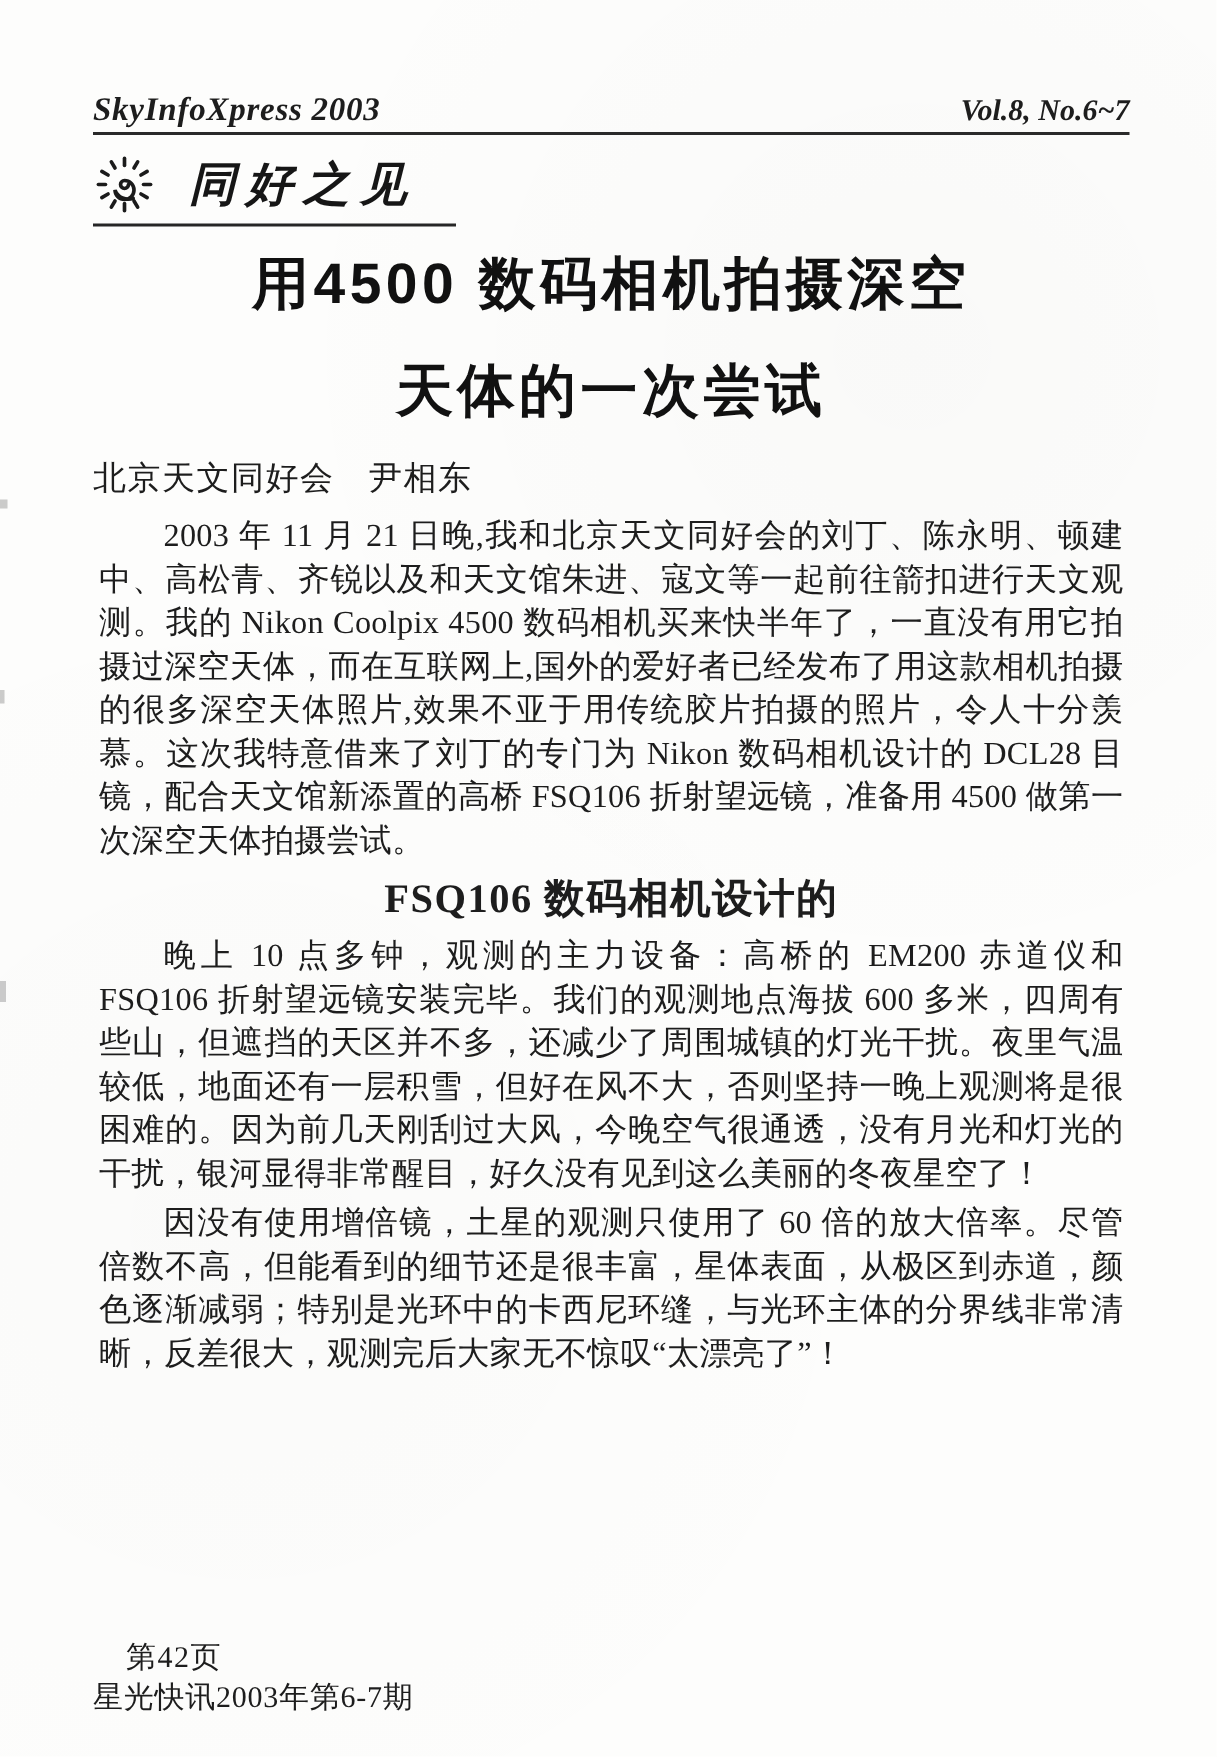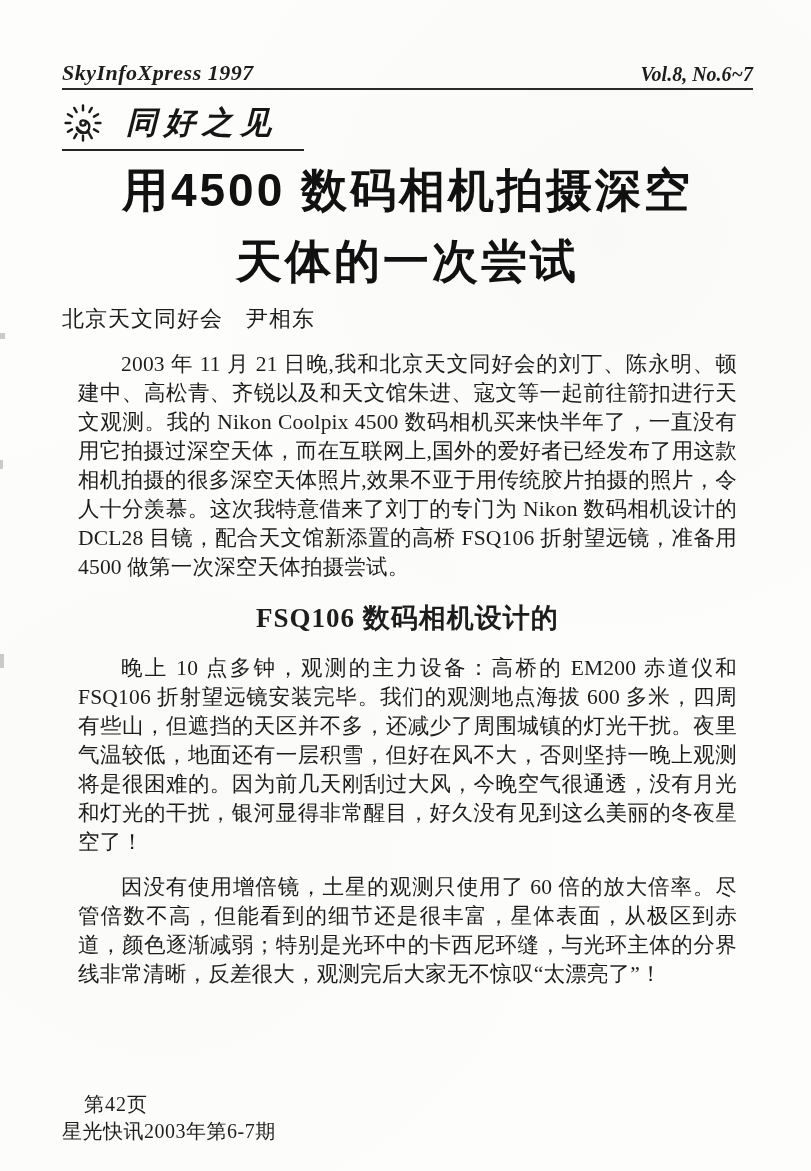--- a/index.html
+++ b/index.html
@@ -44,36 +44,36 @@
     font-family: "Liberation Sans", "DejaVu Sans", sans-serif;
     font-size: 31px; font-weight: bold; font-style: italic;
     letter-spacing: 7px; color: #161616;
   }
   .sun { width: 38px; height: 38px; flex: 0 0 auto; }
   
   .title {
     text-align: center;
     font-family: "Liberation Sans", "DejaVu Sans", sans-serif;
     font-weight: 900;
-    font-size: 46px;
+    font-size: 38px;
     line-height: 71px;
     letter-spacing: 3px;
     color: #111;
     margin-top: 4px;
   }
   .byline {
     text-align: left;
     font-size: 22px; font-weight: normal;
     letter-spacing: 1px;
     margin-top: 7px;
   }
   
   .body-text { margin-top: 9px; }
   .body-text p {
-    margin: 16px;
+    margin: 4px;
     font-size: 21.5px;
     line-height: 29px;
     text-align: justify;
     text-indent: 2em;
     letter-spacing: 0.2px;
   }
   .section-heading {
     text-align: center;
     font-size: 27px; font-weight: bold;
     line-height: 40px;
@@ -95,21 +95,21 @@
   .a1 { left: 0; top: 333px; width: 5px; height: 6px; }
   .a2 { left: 0; top: 460px; width: 3px; height: 9px; }
   .a3 { left: 0; top: 654px; width: 4px; height: 14px; }
 </style>
 </head>
 <body>
 
 <div class="page">
 
   <div class="masthead">
-    <span class="journal-name">SkyInfoXpress 1997</span>
+    <span class="journal-name">SkyInfoXpress 2003</span>
     <span class="issue-no">Vol.8, No.6~7</span>
   </div>
 
   <div class="badge">
     <svg class="sun" viewBox="0 0 36 36">
       <g stroke="#1b1b1b" stroke-width="2.3" fill="none" stroke-linecap="round">
         <line x1="30" y1="18" x2="34.5" y2="18"></line>
         <line x1="28.4" y1="24" x2="32.3" y2="26.3"></line>
         <line x1="24" y1="28.4" x2="26.3" y2="32.3"></line>
         <line x1="18" y1="30" x2="18" y2="34.5"></line>

